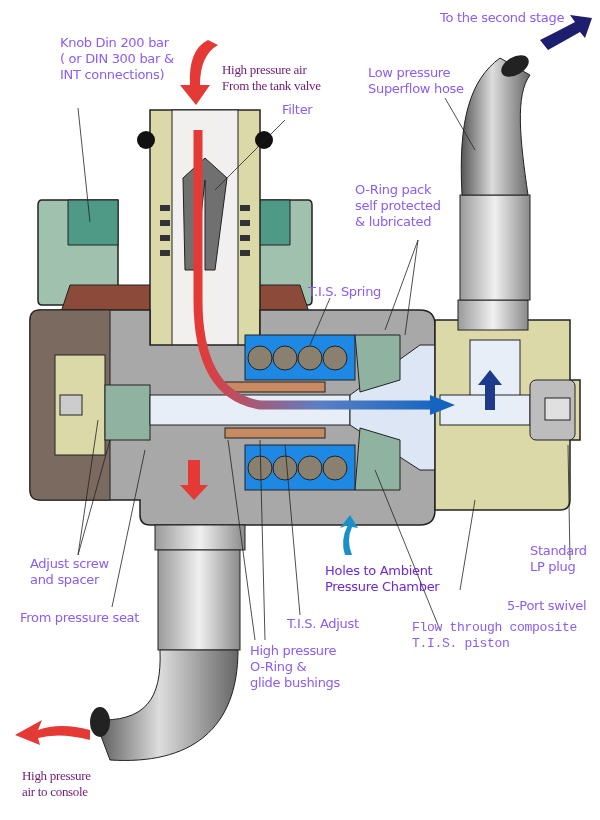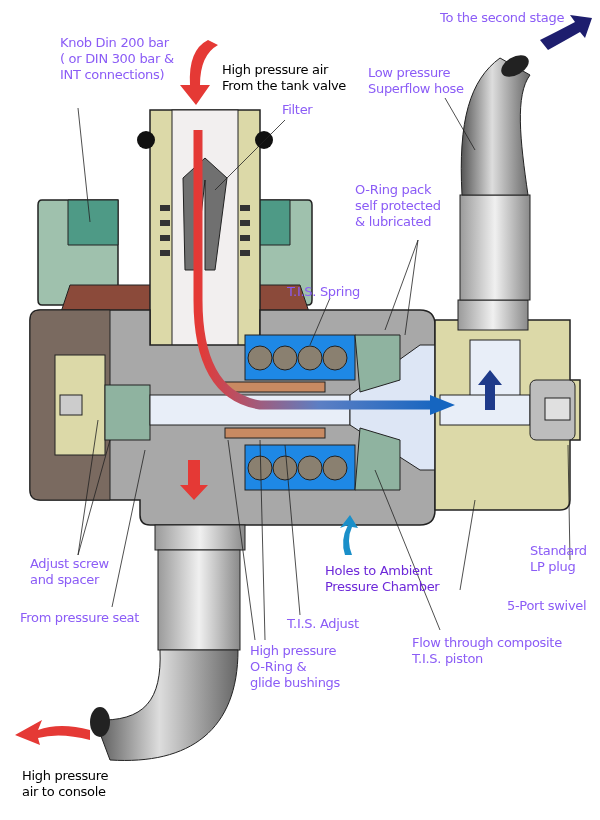--- a/index.html
+++ b/index.html
@@ -1,21 +1,21 @@
 <!DOCTYPE html>
 <html><head>
 <meta charset="utf-8">
 <style>
   html, body { margin: 0; padding: 0; background: #ffffff; }
   body { width: 600px; height: 820px; position: relative; overflow: hidden;
          font-family: "DejaVu Sans", sans-serif; }
   svg#diagram { position: absolute; left: 0; top: 0; }
   .lbl { position: absolute; font-family: "DejaVu Sans", sans-serif; font-size: 13px;
          line-height: 16px; color: #8b5cf6; white-space: pre; letter-spacing: -0.3px; }
-  .red { color: #000000; }
+  .red { color: #701a75; font-family: Liberation Serif, serif; }
   .blue { color: #6d28d9; }
 </style>
 </head>
 <body>
 
 <svg id="diagram" width="600" height="820" viewBox="0 0 600 820">
   <defs>
     <linearGradient id="hoseGrad" x1="0" x2="1" y1="0" y2="0">
       <stop offset="0" stop-color="#555"></stop>
       <stop offset="0.45" stop-color="#ddd"></stop>
@@ -147,29 +147,29 @@
 INT connections)</div>
 <div class="lbl red" style="left:222px;top:62px;">High pressure air
 From the tank valve</div>
 <div class="lbl" style="left:282px;top:102px;">Filter</div>
 <div class="lbl" style="left:440px;top:10px;">To the second stage</div>
 <div class="lbl" style="left:368px;top:65px;">Low pressure
 Superflow hose</div>
 <div class="lbl" style="left:355px;top:182px;">O-Ring pack
 self protected
 &amp; lubricated</div>
-<div class="lbl" style="left:287px;top:284px;">T.I.S. Spring</div>
+<div class="lbl" style="left:308px;top:284px;">T.I.S. Spring</div>
 <div class="lbl" style="left:30px;top:556px;">Adjust screw
 and spacer</div>
 <div class="lbl" style="left:20px;top:610px;">From pressure seat</div>
 <div class="lbl" style="left:287px;top:616px;">T.I.S. Adjust</div>
 <div class="lbl" style="left:250px;top:643px;">High pressure
 O-Ring &amp;
 glide bushings</div>
 <div class="lbl blue" style="left:325px;top:563px;">Holes to Ambient
 Pressure Chamber</div>
 <div class="lbl" style="left:530px;top:543px;">Standard
 LP plug</div>
 <div class="lbl" style="left:485px;top:598px;margin-left:22px;">5-Port swivel</div>
-<div class="lbl" style="left:412px;top:635px;">Flow through composite
+<div class="lbl" style="left:412px;top:620px;font-family:Liberation Mono, monospace;">Flow through composite
 T.I.S. piston</div>
 <div class="lbl red" style="left:22px;top:768px;">High pressure
 air to console</div>
 
 </body></html>

